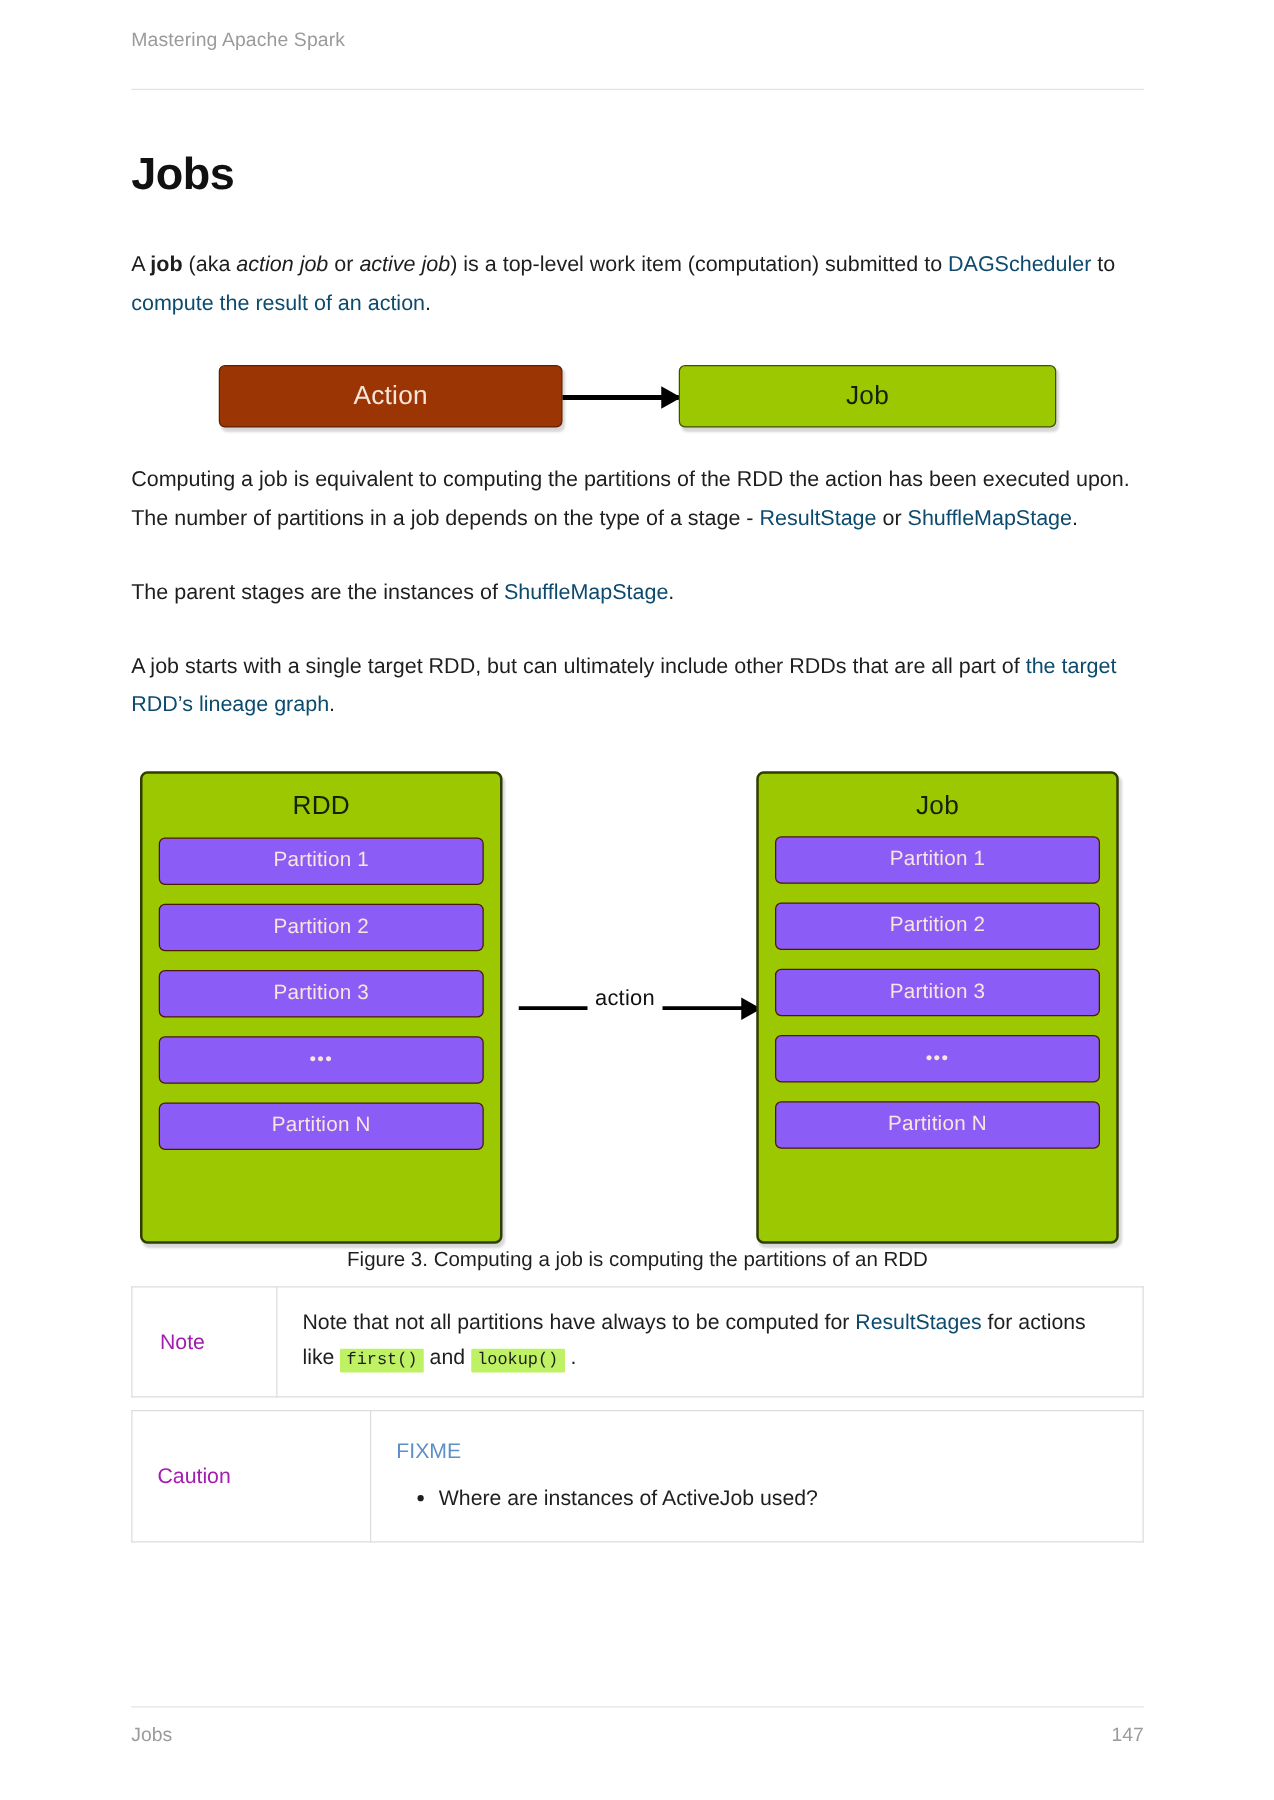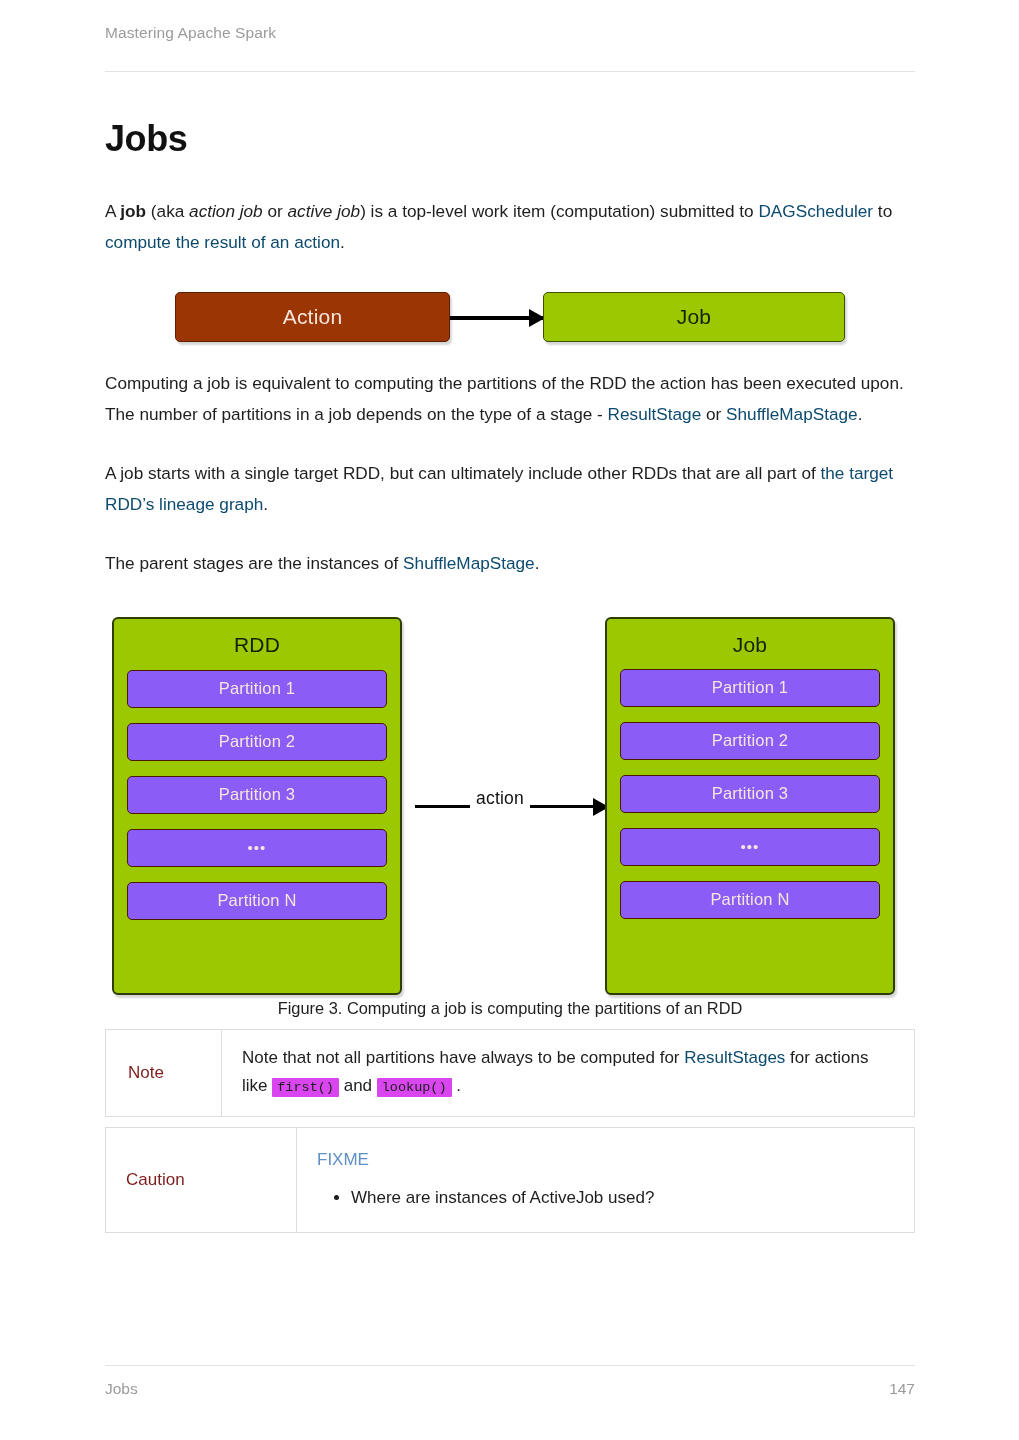--- a/index.html
+++ b/index.html
@@ -65,21 +65,21 @@
     color: #1e1e1e;
   }
 
   .lnk { color: #0c4a6e; }
   .bold { font-weight: bold; }
   .ital { font-style: italic; }
 
   code.inline {
     font-family: "Liberation Mono", monospace;
     font-size: 13.5px;
-    background: #d946ef;
+    background: #bef264;
     padding: 2px 5px;
     border-radius: 1px;
     color: #1e1e1e;
   }
 
   
   .figure-wrap { margin: 0; }
   .figure-caption {
     font-size: 16.4px;
     text-align: center;
@@ -224,21 +224,21 @@
   }
   table.admon td {
     border: 1px solid #dddddd;
     vertical-align: middle;
     padding: 14px 18px;
   }
   table.admon td.label-cell {
     width: 75px;
     text-align: left;
     font-size: 17px;
-    color: #7f1d1d;
+    color: #a21caf;
     white-space: nowrap;
     padding-left: 22px;
   }
   table.admon td.body-cell {
     font-size: 17px;
     line-height: 28px;
     color: #1e1e1e;
     padding-left: 20px;
   }
   table.admon.caution td.body-cell { vertical-align: top; }
@@ -301,23 +301,23 @@
         </div>
         <div class="arrow"></div>
         <div class="nodebox node-job">
           <span>Job</span>
         </div>
       </div>
     </div>
 
     <p class="body-text" style="margin-top:16px"><span>Computing a job is equivalent to computing the partitions of the RDD the action has been executed upon. The number of partitions in a job depends on the type of a stage - </span><a class="lnk" href="#" style="text-decoration:none">ResultStage</a><span> or </span><a class="lnk" href="#" style="text-decoration:none">ShuffleMapStage</a><span>.</span></p>
 
+    <p class="body-text"><span>The parent stages are the instances of </span><a class="lnk" href="#" style="text-decoration:none">ShuffleMapStage</a><span>.</span></p>
+
     <p class="body-text"><span>A job starts with a single target RDD, but can ultimately include other RDDs that are all part of </span><a class="lnk" href="#" style="text-decoration:none">the target RDD’s lineage graph</a><span>.</span></p>
-
-    <p class="body-text"><span>The parent stages are the instances of </span><a class="lnk" href="#" style="text-decoration:none">ShuffleMapStage</a><span>.</span></p>
 
     <div class="figure-wrap">
       <div class="fig2">
 
         <div class="group group-left">
           <div class="group-title">RDD</div>
           <div class="parts">
             <div class="part">Partition 1</div>
             <div class="part">Partition 2</div>
             <div class="part">Partition 3</div>

